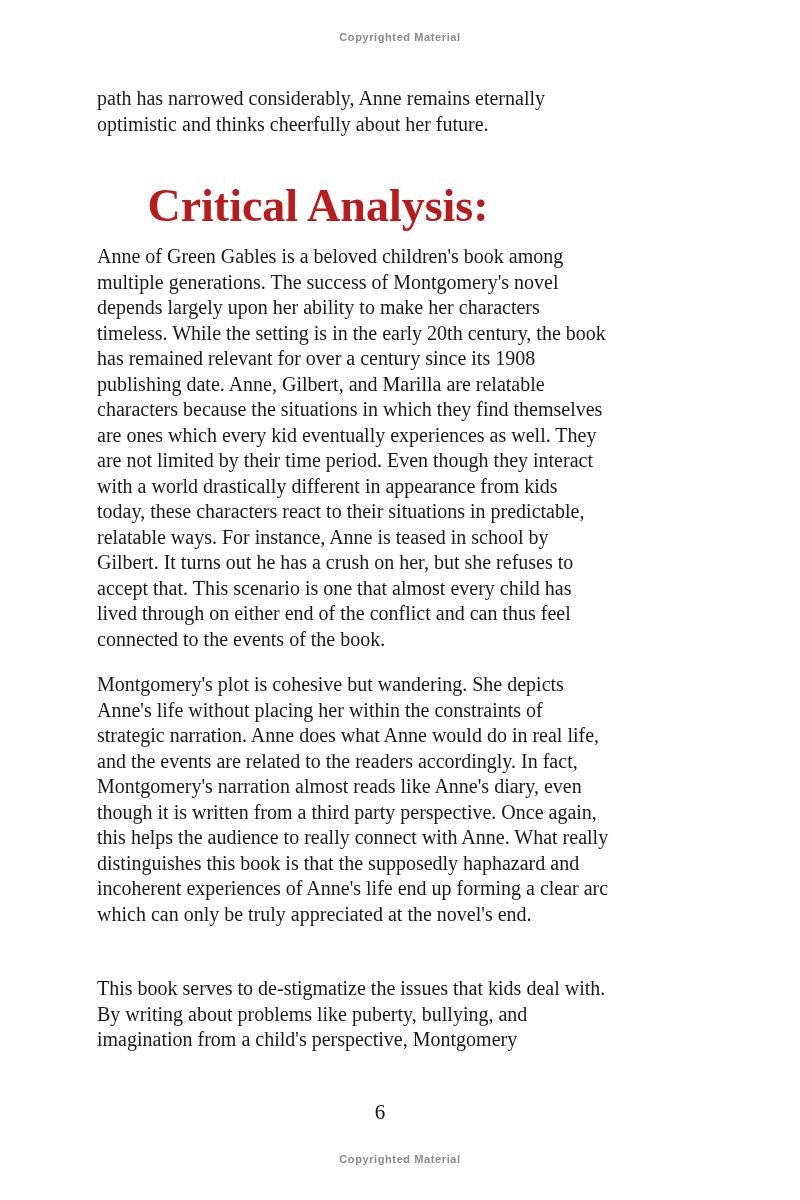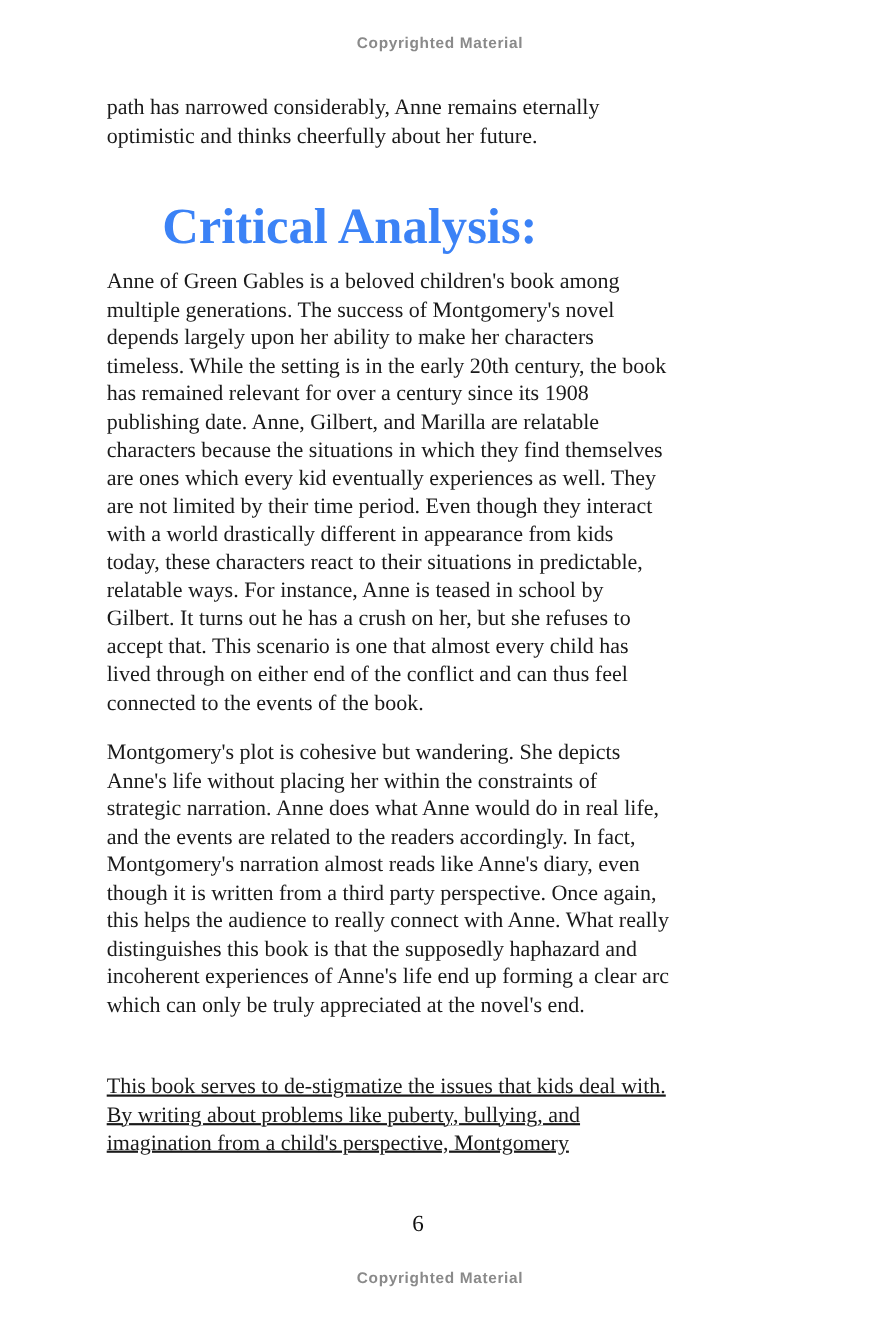--- a/index.html
+++ b/index.html
@@ -15,50 +15,50 @@
     color: #1a1a1a;
     overflow: hidden;
   }
   .notice {
     position: absolute;
     left: 0;
     width: 800px;
     text-align: center;
     font-family: "Liberation Sans", sans-serif;
     font-weight: bold;
-    font-size: 14px;
+    font-size: 11px;
     letter-spacing: 0.6px;
     color: #8a8a8a;
   }
   .notice-top { top: 31px; }
   .notice-bottom { top: 1153px; }
   .bodytext {
     position: absolute;
     left: 97px;
     width: 660px;
     font-size: 20px;
     line-height: 25.5px;
     white-space: pre;
     margin: 0;
   }
   .intro { top: 86px; }
   .para-1 { top: 244px; }
   .para-2 { top: 672px; }
-  .para-3 { top: 976px; text-decoration: underline; }
+  .para-3 { top: 976px; }
   .heading {
     position: absolute;
     top: 182px;
     left: 0;
     width: 636px;
     text-align: center;
     font-family: "Liberation Serif", serif;
     font-weight: bold;
     font-size: 46px;
     line-height: 48px;
-    color: #3b82f6;
+    color: #b91c1c;
     margin: 0;
   }
   .page-number {
     position: absolute;
     top: 1100px;
     left: 0;
     width: 760px; 
     text-align: center;
     font-size: 21px;
     line-height: 25px;

